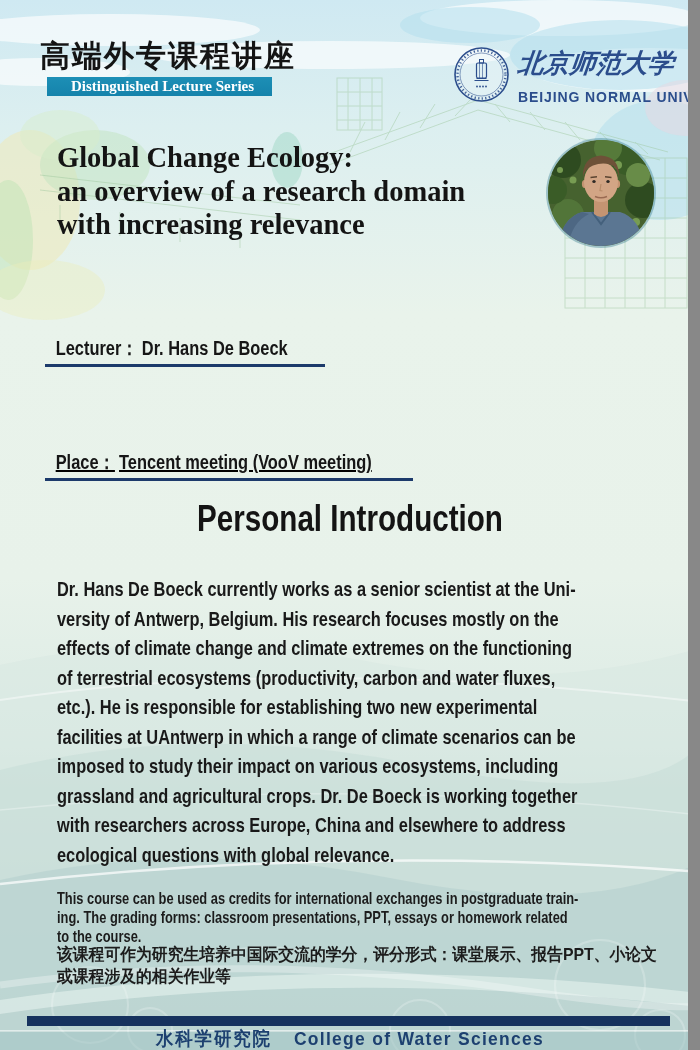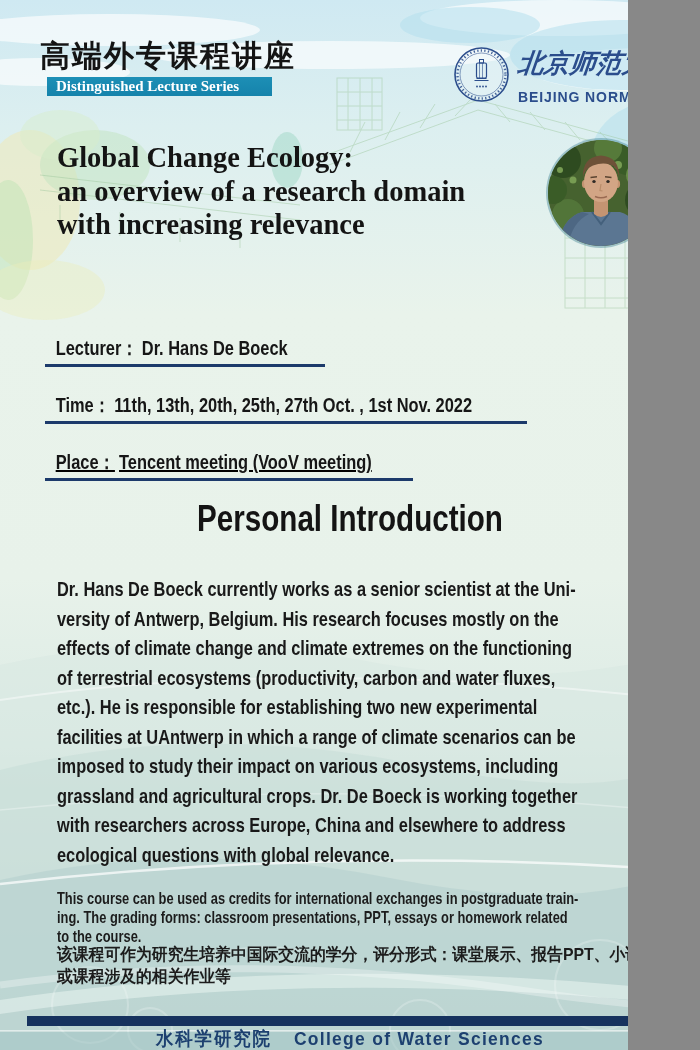--- a/index.html
+++ b/index.html
@@ -1,30 +1,30 @@
 <!DOCTYPE html>
 <html style="--banner_teal: #1583AB; --navy_underline: #1C3A6B; --footer_bar_navy: #16325E; --bnu_navy: #2B4D8C; --text_black: #141414;"><head>
 <meta charset="utf-8">
 <style>
   html,body{margin:0;padding:0;background:#888;}
   .poster{
-    position:relative;width:628px;height:1050px;overflow:hidden;
+    position:relative;width:688px;height:1050px;overflow:hidden;
     font-family:"Liberation Sans",sans-serif;background:#84cc16;
   }
   .bg{position:absolute;left:0;top:0;width:700px;height:1050px;}
   
   .series-zh{
     position:absolute;left:40px;top:36px;font-family:"DejaVu Serif",serif;
     font-size:30px;font-weight:700;color:#141414;letter-spacing:2px;white-space:nowrap;
   }
   .series-banner{
     position:absolute;left:47px;top:77px;width:225px;height:19px;box-sizing:border-box;
     background:linear-gradient(#1d8fb6,var(--banner_teal,#1583AB));
     color:#ffffff;font-family:"Liberation Serif",serif;font-weight:700;
-    font-size:15px;line-height:19px;padding-left:9px;white-space:nowrap;
+    font-size:15px;line-height:19px;padding-left:24px;white-space:nowrap;
   }
   .seal{position:absolute;left:453px;top:46px;width:57px;height:57px;}
   .uni-text{position:absolute;left:518px;top:47px;width:170px;}
   .uni-zh{
     font-family:"DejaVu Serif",serif;font-style:italic;font-weight:700;
     font-size:26px;line-height:32px;color:var(--bnu_navy,#2B4D8C);white-space:nowrap;
     transform:skewX(-6deg);transform-origin:left;
   }
   .uni-en{
     font-size:14px;font-weight:700;letter-spacing:0.9px;margin-top:10px;
@@ -220,24 +220,20 @@
       <ellipse cx="60" cy="41.5" rx="1.7" ry="1.5" fill="#2f2a26"></ellipse>
       <path d="M53,44 L52,50.5 L54.5,51" stroke="#b98c6a" stroke-width="1.2" fill="none"></path>
       <path d="M47,56.5 Q53,59 59,56.5" stroke="#9a6a52" stroke-width="1.5" fill="none"></path>
     </svg>
   </div>
 
   <div class="info-row" id="row-1">
     <span class="row-text"><span>Lecturer：</span><span class="row-value">Dr. Hans De Boeck</span></span>
     <div class="u-line"></div>
   </div>
-  <div class="info-row" id="row-2">
-    <span class="row-text"><span>Time：</span><span class="row-value">11th, 13th, 20th, 25th, 27th Oct. , 1st Nov. 2022</span></span>
-    <div class="u-line"></div>
-  </div>
   <div class="info-row" id="row-3">
     <span class="row-text"><span>Place：</span><span class="row-value">Tencent meeting (VooV meeting)</span></span>
     <div class="u-line"></div>
   </div>
 
   <h2 class="section-heading">Personal Introduction</h2>
   <p class="bio">Dr. Hans De Boeck currently works as a senior scientist at the Uni-
 versity of Antwerp, Belgium. His research focuses mostly on the
 effects of climate change and climate extremes on the functioning
 of terrestrial ecosystems (productivity, carbon and water fluxes,

